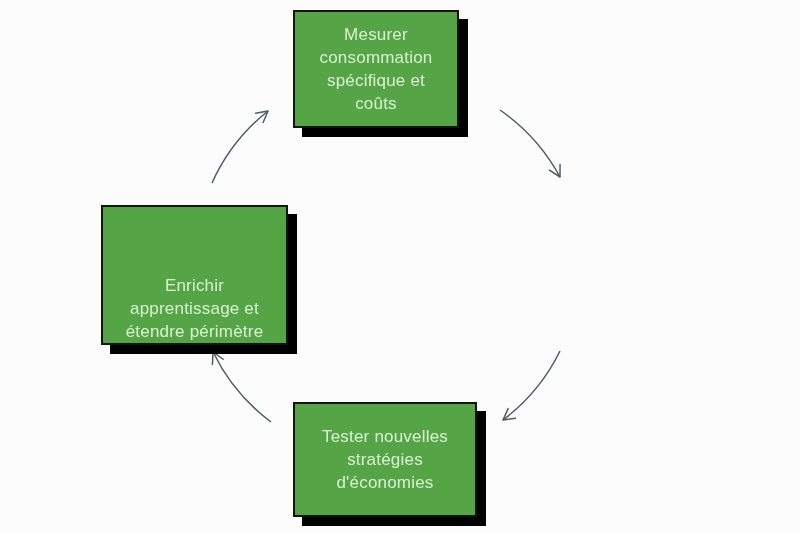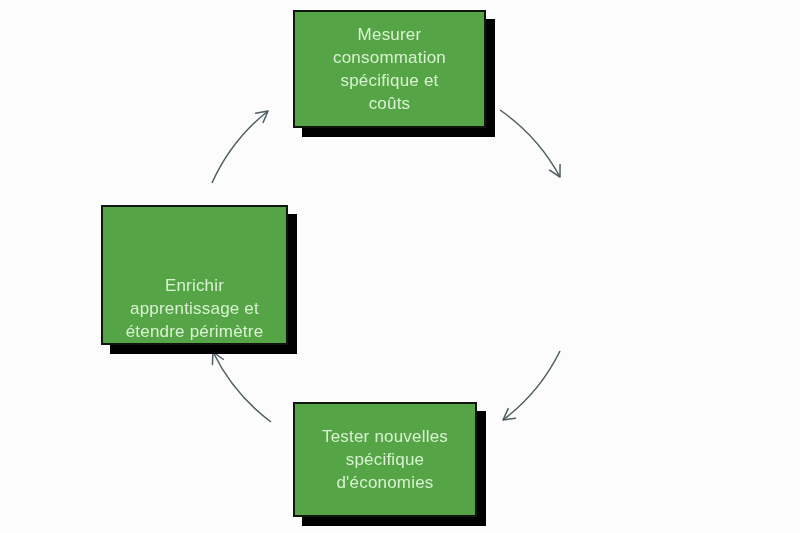--- a/index.html
+++ b/index.html
@@ -20,21 +20,21 @@
     display:flex;align-items:center;justify-content:center;
     text-align:center;
   }
   .box-label{
     color:#d9f2d2;
     font-size:17px;
     line-height:1.36;
     white-space:pre-line;
     letter-spacing:0.2px;
   }
-  .box-top{left:293px;top:10px;width:193px;height:118px;}
+  .box-top{left:293px;top:10px;width:166px;height:118px;}
   .box-right{left:488px;top:205px;width:180px;height:118px;}
   .box-bottom{left:293px;top:402px;width:184px;height:115px;}
   .box-left{left:101px;top:205px;width:187px;height:140px;align-items:flex-end;}
 </style>
 </head>
 <body>
 
 <div class="canvas">
 
   <svg class="arrows" viewBox="0 0 800 533" xmlns="http://www.w3.org/2000/svg" aria-hidden="true">
@@ -52,21 +52,21 @@
   <div class="box box-top">
     <span class="box-label">Mesurer
 consommation
 spécifique et
 coûts</span>
   </div>
 
 
   <div class="box box-bottom">
     <span class="box-label">Tester nouvelles
-spécifique
+stratégies
 d'économies</span>
   </div>
 
   <div class="box box-left">
     <span class="box-label">Enrichir
 apprentissage et
 étendre périmètre</span>
   </div>
 
 </div>

